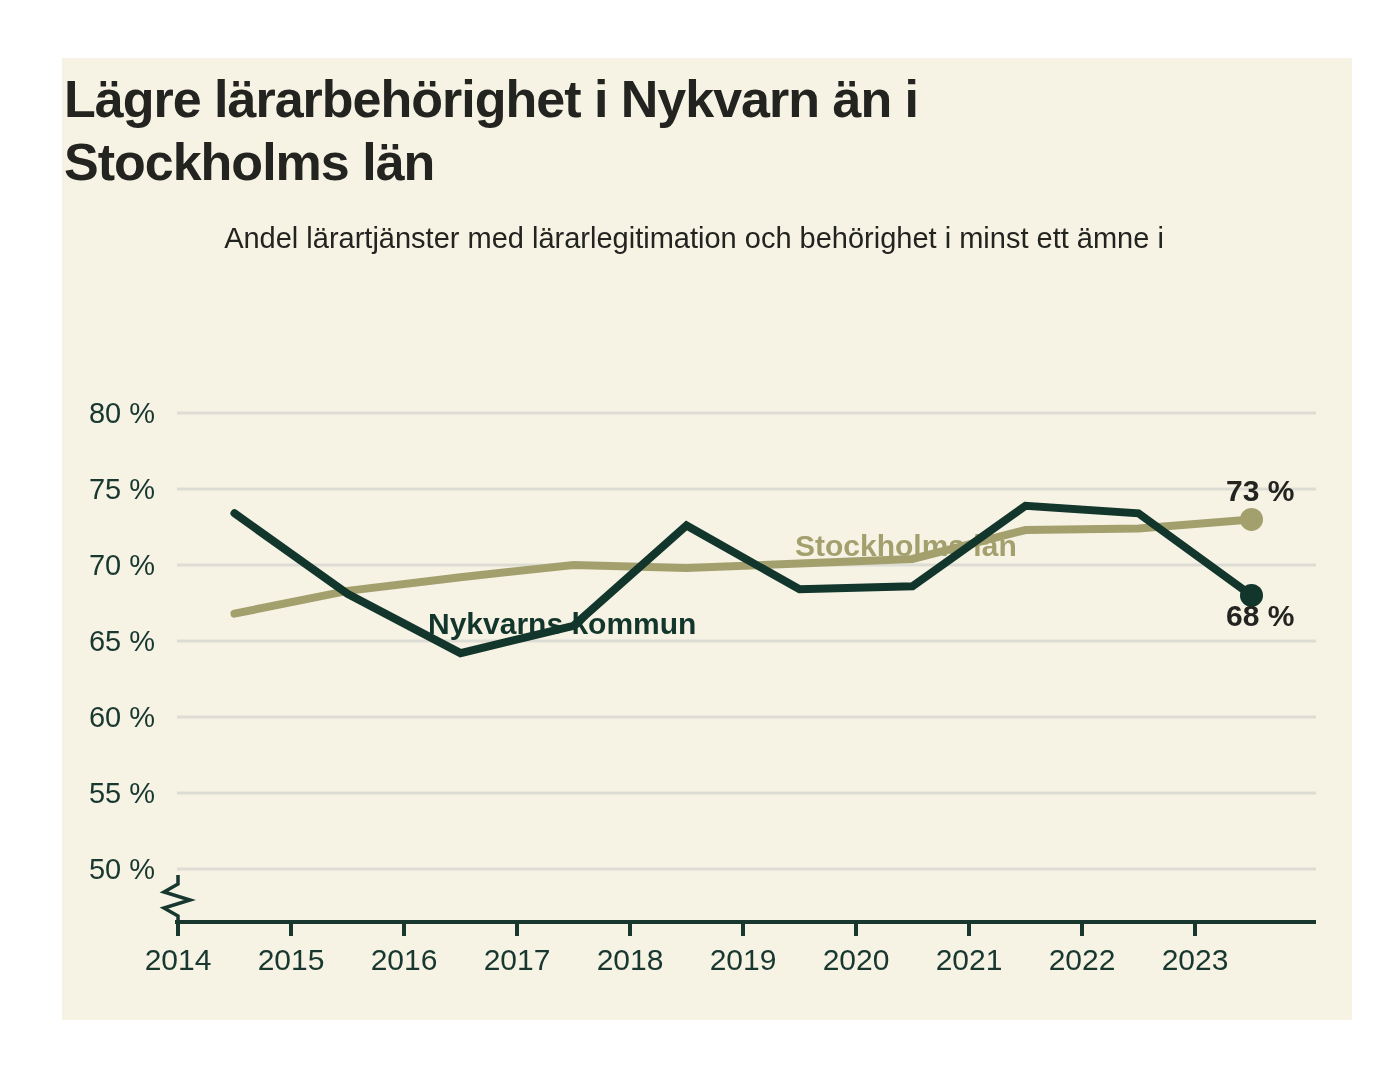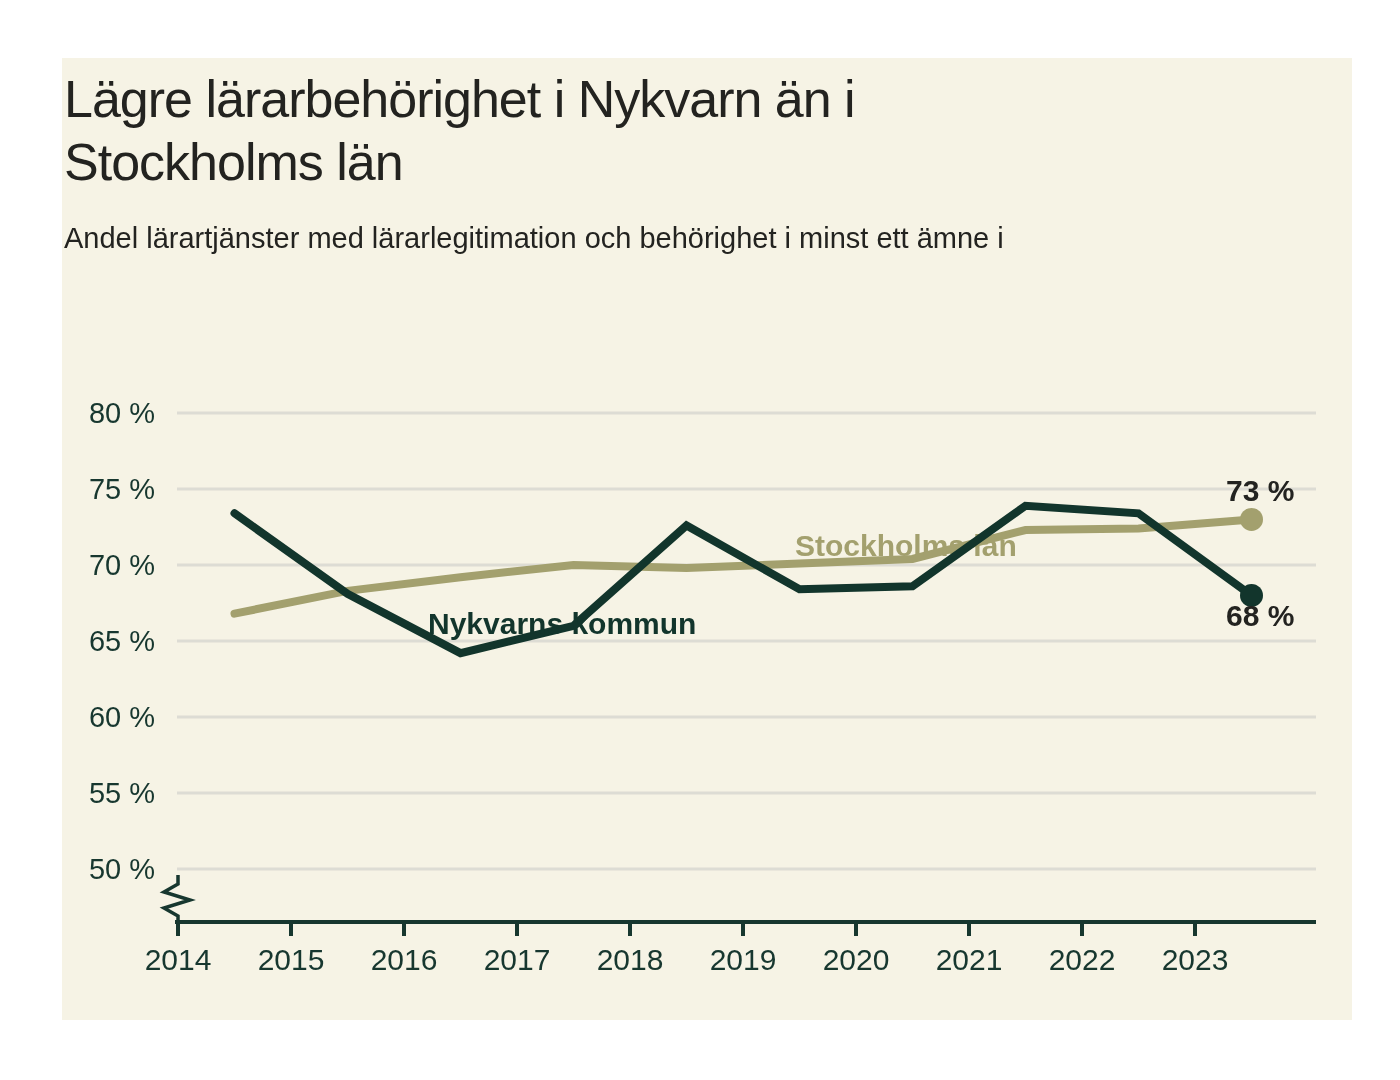--- a/index.html
+++ b/index.html
@@ -7,27 +7,28 @@
     width:1400px;height:1080px;position:relative;overflow:hidden;
     background:#ffffff;
     font-family:"Liberation Sans", sans-serif;
   }
   .card{
     position:absolute;left:62px;top:58px;width:1290px;height:962px;
     background:#f6f3e5;
   }
   .title{
     position:absolute;left:64px;top:68px;width:1200px;
-    font-size:52px;line-height:63px;font-weight:400;letter-spacing:-1px;
+    font-size:52px;line-height:63px;font-weight:700;letter-spacing:-1px;
     color:#232320;
   }
   .subtitle{
     position:absolute;left:64px;top:216px;width:1260px;
     font-size:29px;line-height:45px;font-weight:500;
     color:#232320;
+    text-align:center;
   }
   svg{position:absolute;left:0;top:0;}
   svg text{font-family:"Liberation Sans", sans-serif;}
 </style>
 </head>
 <body>
 
 <div class="card"></div>
 
 <div class="title">

